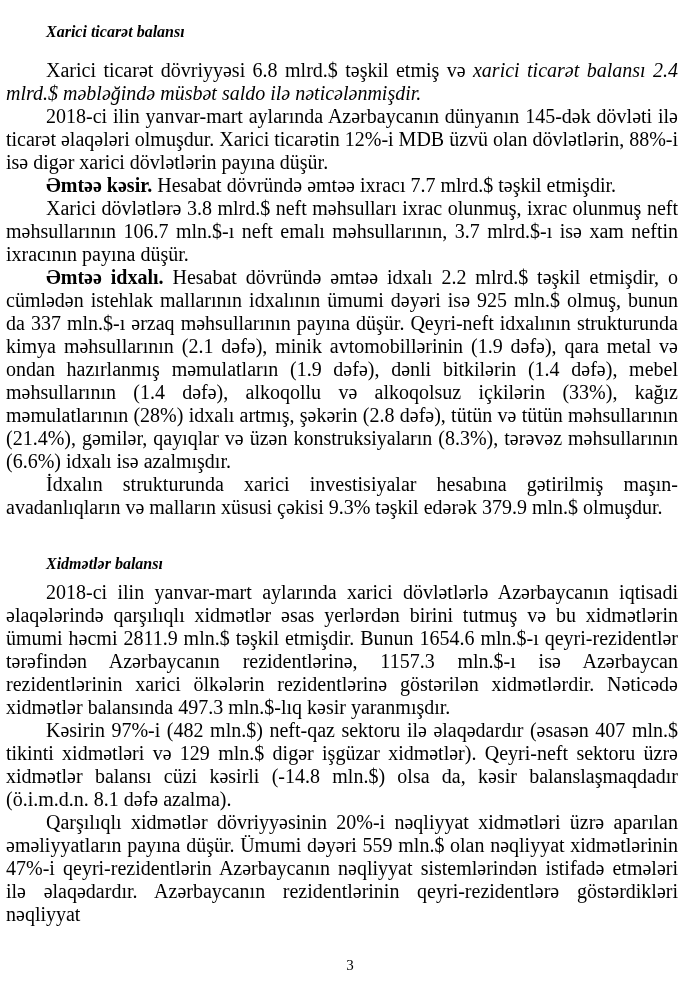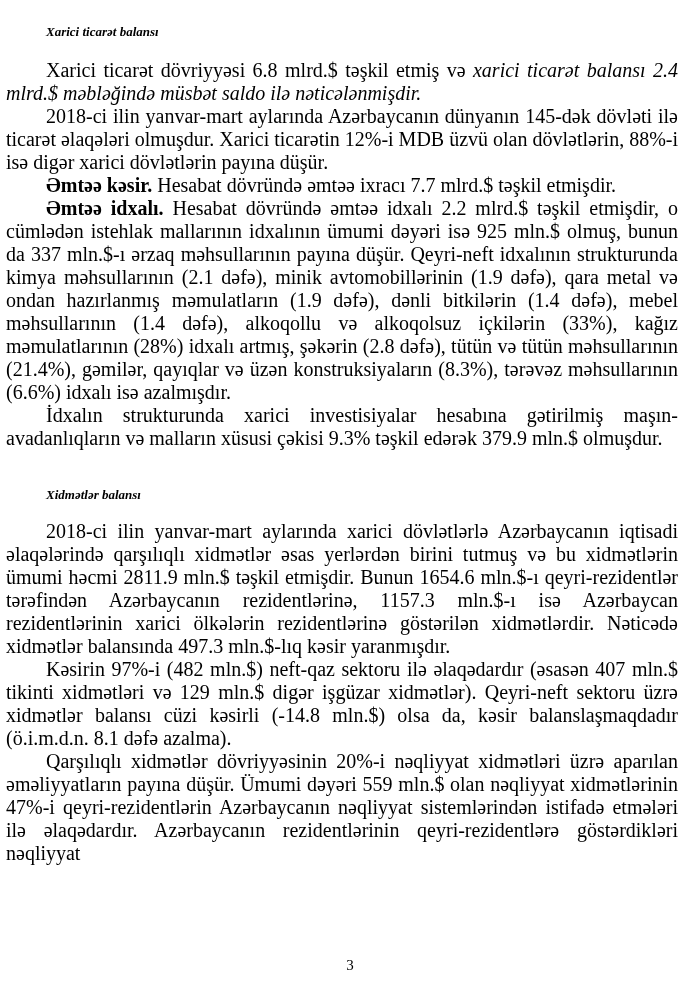--- a/index.html
+++ b/index.html
@@ -13,28 +13,28 @@
     position: relative;
     overflow: hidden;
     font-family: "Liberation Serif", "DejaVu Serif", serif;
     color: #000000;
   }
   .page {
     padding: 20px 22px 0 6px;
   }
   .heading {
     margin: 0 0 16px 0;
-    font-size: 13px;
+    font-size: 16px;
     line-height: 23px;
     font-weight: bold;
     font-style: italic;
     text-indent: 40px;
   }
   .heading-2 {
-    margin: 33px 0 14px 0;
+    margin: 33px 0 6px 0;
   }
   .para {
     margin: 0;
     font-size: 20px;
     line-height: 23px;
     text-align: justify;
     text-indent: 40px;
   }
   .para b { font-weight: bold; }
   .para i { font-style: italic; }
@@ -54,20 +54,21 @@
 <div class="page">
 
   <p class="heading">Xarici ticarət balansı</p>
 
   <p class="para"><span>Xarici ticarət dövriyyəsi 6.8 mlrd.$ təşkil etmiş və </span><i>xarici ticarət balansı 2.4 mlrd.$ məbləğində müsbət saldo ilə nəticələnmişdir.</i></p>
 
   <p class="para"><span>2018-ci ilin yanvar-mart aylarında Azərbaycanın dünyanın 145-dək dövləti ilə ticarət əlaqələri olmuşdur. Xarici ticarətin 12%-i MDB üzvü olan dövlətlərin, 88%-i isə digər xarici dövlətlərin payına düşür.</span></p>
 
   <p class="para"><b>Əmtəə kəsir.</b><span> Hesabat dövründə əmtəə ixracı 7.7 mlrd.$ təşkil etmişdir.</span></p>
 
+  <p class="para"><span>Xarici dövlətlərə 3.8 mlrd.$ neft məhsulları ixrac olunmuş, ixrac olunmuş neft məhsullarının 106.7 mln.$-ı neft emalı məhsullarının, 3.7 mlrd.$-ı isə xam neftin ixracının payına düşür.</span></p>
 
 
   <p class="para"><b>Əmtəə idxalı.</b><span> Hesabat dövründə əmtəə idxalı 2.2 mlrd.$ təşkil etmişdir, o cümlədən istehlak mallarının idxalının ümumi dəyəri isə 925 mln.$ olmuş, bunun da 337 mln.$-ı ərzaq məhsullarının payına düşür. Qeyri-neft idxalının strukturunda kimya məhsullarının (2.1 dəfə), minik avtomobillərinin (1.9 dəfə), qara metal və ondan hazırlanmış məmulatların (1.9 dəfə), dənli bitkilərin (1.4 dəfə), mebel məhsullarının (1.4 dəfə), alkoqollu və alkoqolsuz içkilərin (33%), kağız məmulatlarının (28%) idxalı artmış, şəkərin (2.8 dəfə), tütün və tütün məhsullarının (21.4%), gəmilər, qayıqlar və üzən konstruksiyaların (8.3%), tərəvəz məhsullarının (6.6%) idxalı isə azalmışdır.</span></p>
 
   <p class="para"><span>İdxalın strukturunda xarici investisiyalar hesabına gətirilmiş maşın-avadanlıqların və malların xüsusi çəkisi 9.3% təşkil edərək 379.9 mln.$ olmuşdur.</span></p>
 
   <p class="heading heading-2">Xidmətlər balansı</p>
 
   <p class="para"><span>2018-ci ilin yanvar-mart aylarında xarici dövlətlərlə Azərbaycanın iqtisadi əlaqələrində qarşılıqlı xidmətlər əsas yerlərdən birini tutmuş və bu xidmətlərin ümumi həcmi 2811.9 mln.$ təşkil etmişdir. Bunun 1654.6 mln.$-ı qeyri-rezidentlər tərəfindən Azərbaycanın rezidentlərinə, 1157.3 mln.$-ı isə Azərbaycan rezidentlərinin xarici ölkələrin rezidentlərinə göstərilən xidmətlərdir. Nəticədə xidmətlər balansında 497.3 mln.$-lıq kəsir yaranmışdır.</span></p>
 

